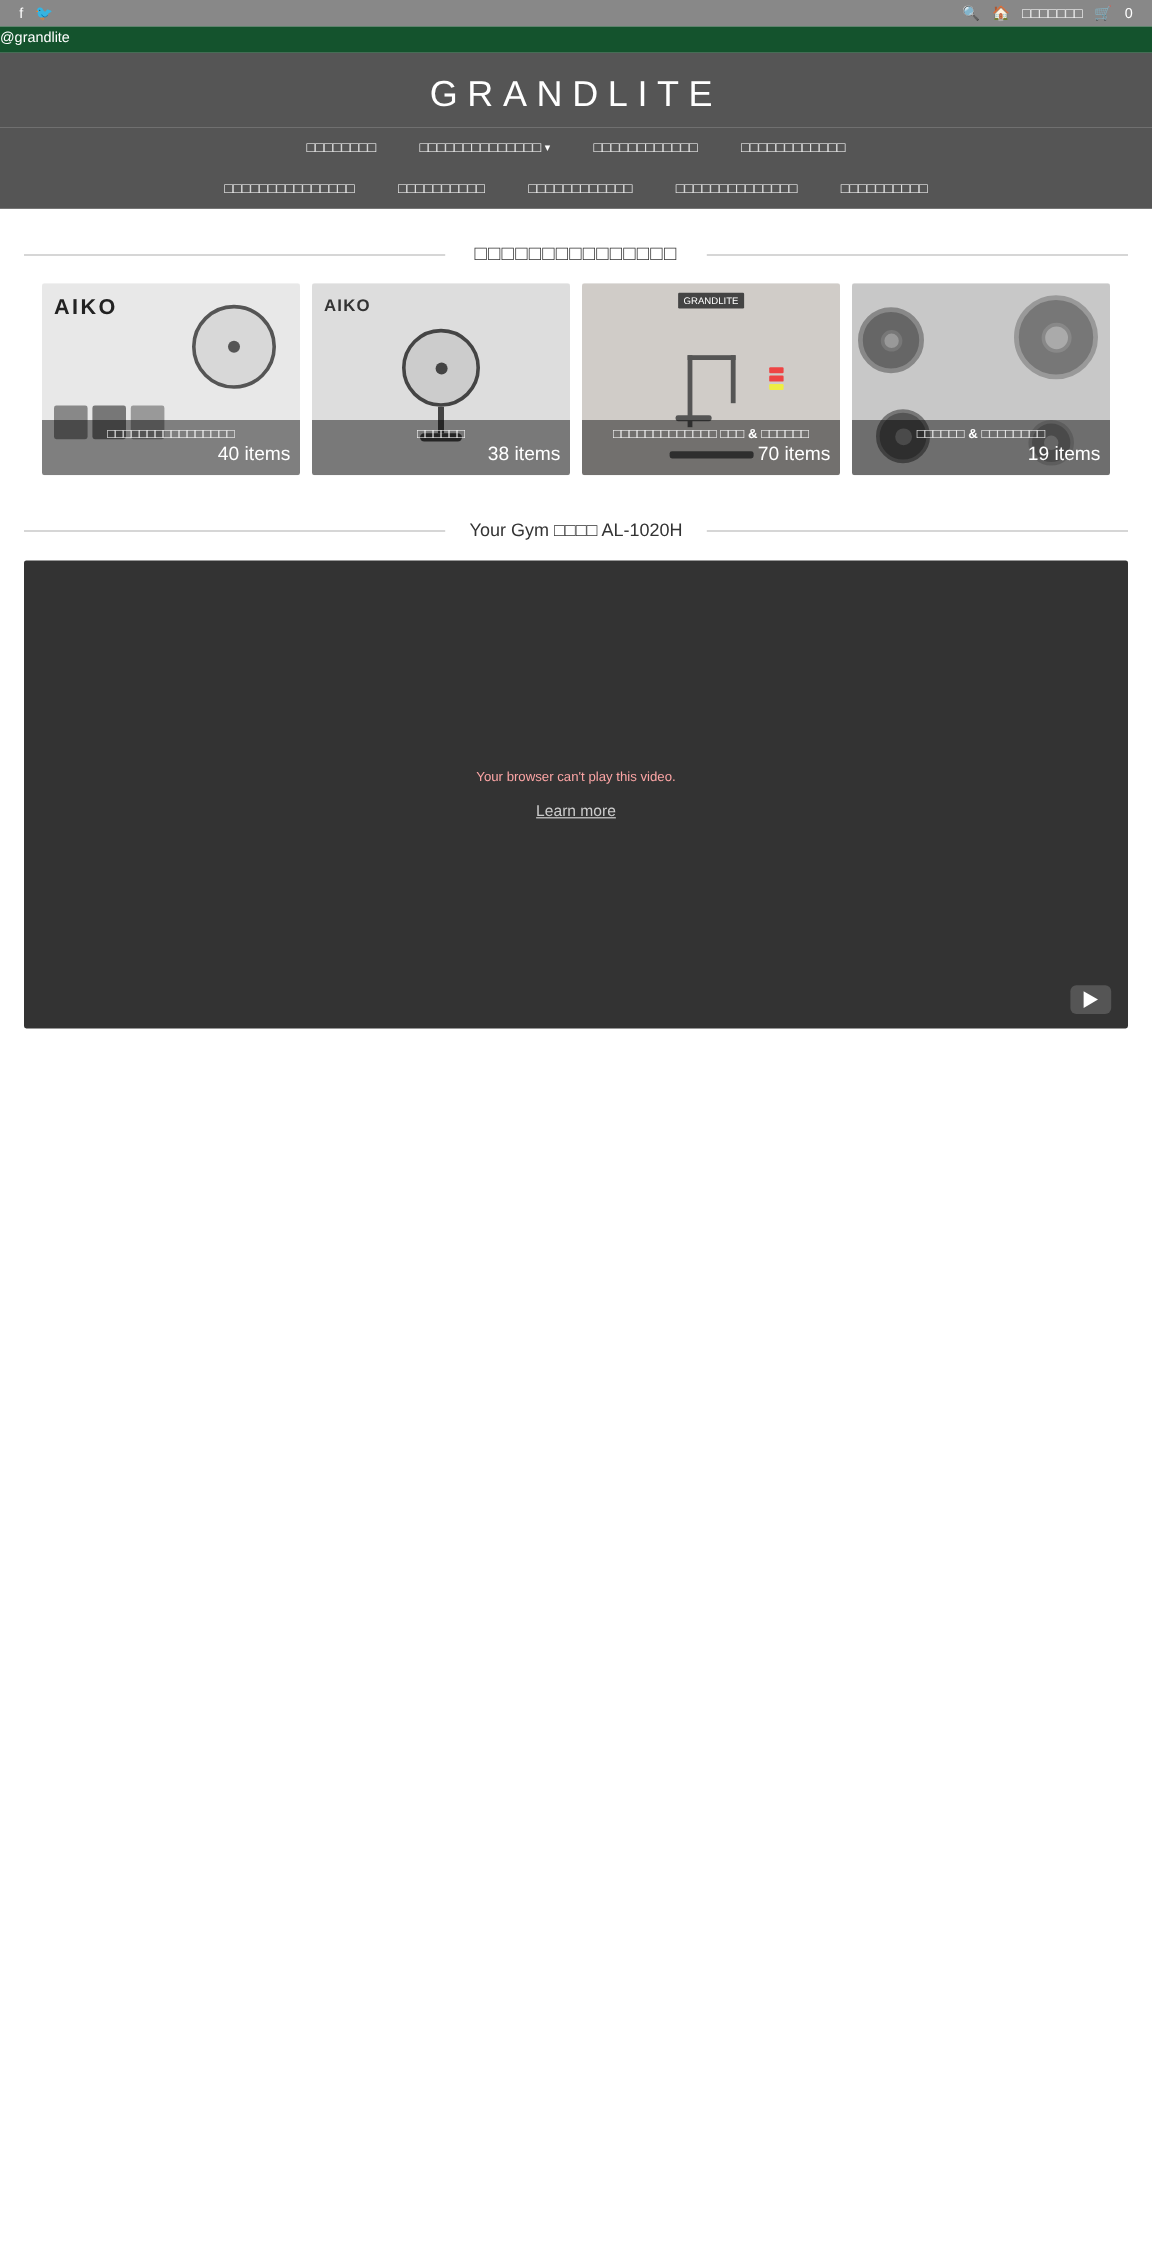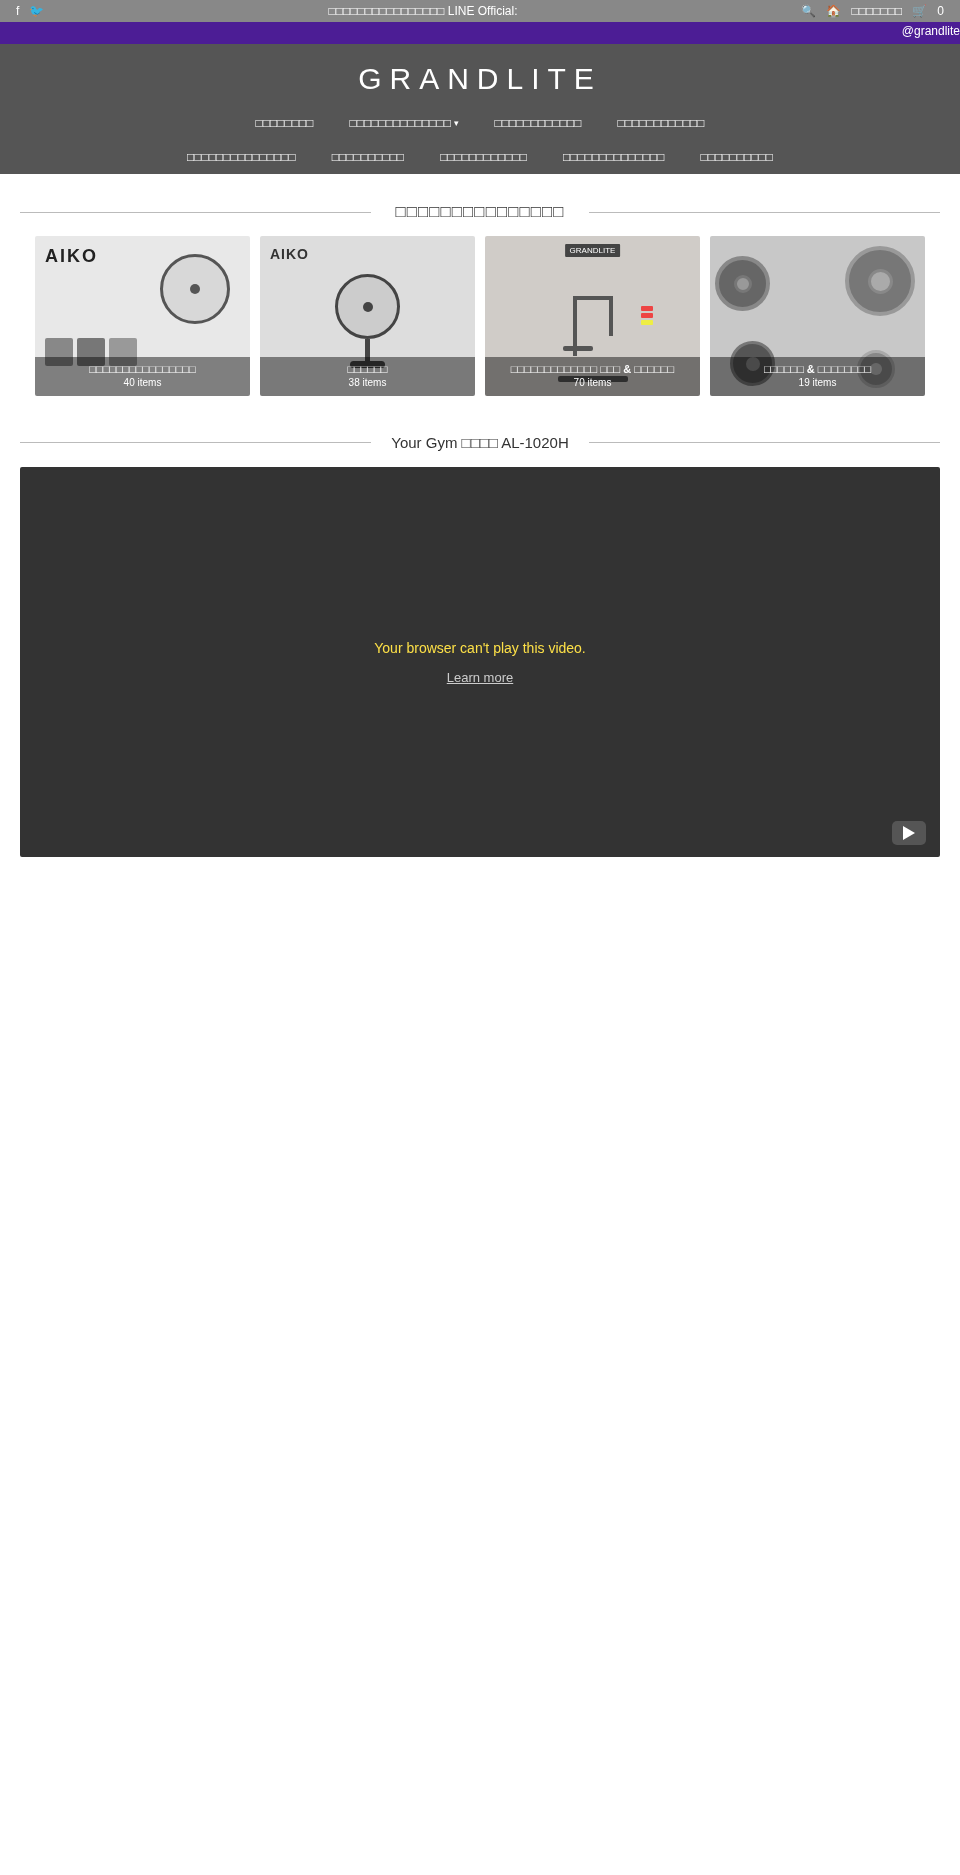--- a/index.html
+++ b/index.html
@@ -14,24 +14,24 @@
       display: flex;
       align-items: center;
       justify-content: space-between;
     }
     .top-bar-left { display: flex; gap: 10px; align-items: center; }
     .top-bar-center { text-align: center; flex: 1; }
     .top-bar-right { display: flex; gap: 10px; align-items: center; }
 
     
     .handle-bar {
-      background: #4c1d95;
+      background: #14532d;
       color: #fff;
       font-size: 12px;
-      text-align: right;
+      text-align: left;
       padding: 2px 0 6px 0;
     }
 
     
     .header {
       background: #555;
       color: #fff;
       text-align: center;
       padding: 18px 0 10px 0;
     }
@@ -106,23 +106,23 @@
       color: #fff;
       padding: 6px 8px 8px 8px;
     }
     .product-card-label {
       font-size: 11px;
       font-weight: bold;
       display: block;
       text-align: center;
     }
     .product-card-count {
-      font-size: 10px;
+      font-size: 16px;
       display: block;
-      text-align: center;
+      text-align: right;
       margin-top: 2px;
     }
 
     
     .card-aiko1 { background: #e8e8e8; }
     .card-aiko2 { background: #ddd; }
     .card-gym { background: #d0ccc8; }
     .card-weights { background: #c8c8c8; }
 
     
@@ -166,22 +166,22 @@
       background: #333;
       border-radius: 2px;
       height: 390px;
       position: relative;
       display: flex;
       flex-direction: column;
       align-items: center;
       justify-content: center;
     }
     .video-message {
-      color: #fde047;
-      font-size: 14px;
+      color: #fca5a5;
+      font-size: 11px;
       text-align: right;
     }
     .video-learn-more {
       color: #ccc;
       font-size: 13px;
       text-decoration: underline;
       cursor: pointer;
       margin-top: 14px;
     }
     .video-youtube-icon {
@@ -211,23 +211,20 @@
     }
   </style>
 </head>
 <body>
 
 <div class="top-bar">
   <div class="top-bar-left">
     <span style="cursor:pointer;">f</span>
     <span style="cursor:pointer;">🐦</span>
   </div>
-  <div class="top-bar-center">
-    <span>□□□□□□□□□□□□□□□□ LINE Official:</span>
-  </div>
   <div class="top-bar-right">
     <span style="cursor:pointer;">🔍</span>
     <span style="cursor:pointer;">🏠</span>
     <span style="cursor:pointer; font-size:12px;">□□□□□□□</span>
     <span style="cursor:pointer;">🛒</span>
     <span>0</span>
   </div>
 </div>
 
 <div class="handle-bar">

